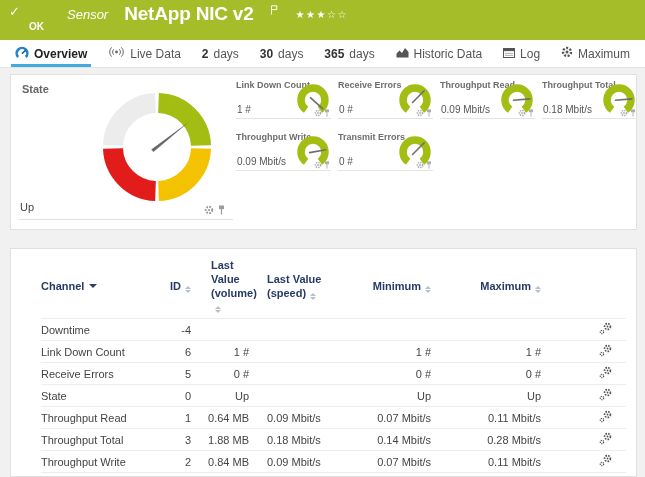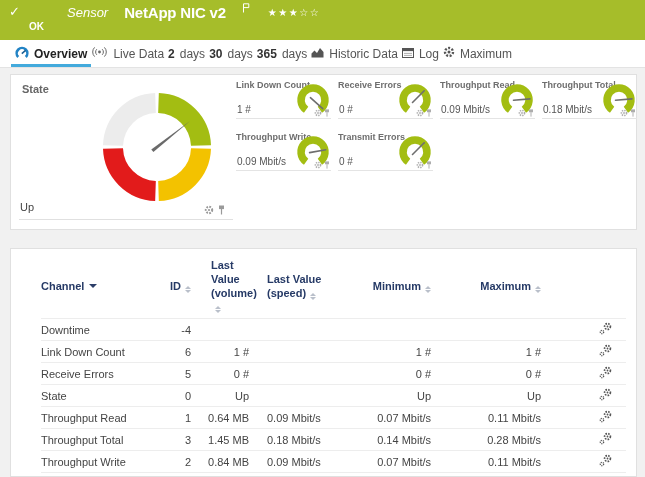--- a/index.html
+++ b/index.html
@@ -4,29 +4,29 @@
 <style>
   * { box-sizing:border-box; margin:0; padding:0; }
   html,body { width:645px; height:477px; }
   body { position:relative; background:#f1f1f1; font-family:"Liberation Sans","DejaVu Sans",sans-serif; overflow:hidden; }
 
   
   .topbar { position:absolute; left:0; top:0; width:645px; height:40px; background:#a6bd2a; color:#fff; }
   .topbar .check { position:absolute; left:9px; top:4px; font-size:13px; font-weight:bold; }
   .titleline { position:absolute; left:27px; top:3px; display:flex; align-items:center; gap:16px; white-space:nowrap;margin-left:40px; }
   .sensor-word { font-style:italic; font-size:13px; }
-  .sensor-title { font-size:15px; font-weight:bold; letter-spacing:-0.2px; }
+  .sensor-title { font-size:19px; font-weight:bold; letter-spacing:-0.2px; }
   .flagwrap { position:relative; top:-4px; }
   .stars { font-size:10px; letter-spacing:1.5px; margin-left:2px; }
   .okline { position:absolute; left:29px; top:21px; font-size:10px; font-weight:bold; }
 
   
   .tabbar { position:absolute; top:40px; left:0; width:645px; height:28px; background:#fff;
             border-bottom:1px solid #e3e3e3; display:flex; align-items:stretch;
-            padding:0 13px; }
+            justify-content:space-between; padding:0 13px; }
   .tab { display:flex; align-items:center; gap:5px; font-size:12px; color:#555; position:relative; padding:0 2px; cursor:pointer; white-space:nowrap; }
   .tab .num { font-weight:bold; color:#333; }
   .tab.active { color:#222; font-weight:bold; }
   .tab.active::after { content:""; position:absolute; left:-2px; right:-2px; bottom:0; height:3px; background:#43aadc; }
 
   
   .panel { position:absolute; background:#fff; border:1px solid #e0e0e0; }
   .panel-overview { left:10px; top:74px; width:627px; height:156px; }
   .panel-table { left:10px; top:248px; width:627px; height:229px; overflow:hidden; }
 
@@ -372,21 +372,21 @@
         <td class="ar">0.11 Mbit/s</td>
         <td class="editcell"><span class="editbtn"><svg width="13" height="13" viewBox="0 0 13 13">
                 <circle cx="8.5" cy="4.5" r="2.9" fill="none" stroke="#555" stroke-width="1.7" stroke-dasharray="1.6 1.2"></circle>
                 <circle cx="8.5" cy="4.5" r="0.9" fill="#555"></circle>
                 <circle cx="3" cy="10" r="1.7" fill="none" stroke="#555" stroke-width="1.3" stroke-dasharray="1.1 0.9"></circle>
               </svg></span></td>
       </tr>
       <tr>
         <td class="al">Throughput Total</td>
         <td class="ar">3</td>
-        <td class="ar">1.45 MB</td>
+        <td class="ar">1.88 MB</td>
         <td class="al pl18">0.18 Mbit/s</td>
         <td class="ar">0.14 Mbit/s</td>
         <td class="ar">0.28 Mbit/s</td>
         <td class="editcell"><span class="editbtn"><svg width="13" height="13" viewBox="0 0 13 13">
                 <circle cx="8.5" cy="4.5" r="2.9" fill="none" stroke="#555" stroke-width="1.7" stroke-dasharray="1.6 1.2"></circle>
                 <circle cx="8.5" cy="4.5" r="0.9" fill="#555"></circle>
                 <circle cx="3" cy="10" r="1.7" fill="none" stroke="#555" stroke-width="1.3" stroke-dasharray="1.1 0.9"></circle>
               </svg></span></td>
       </tr>
       <tr>

